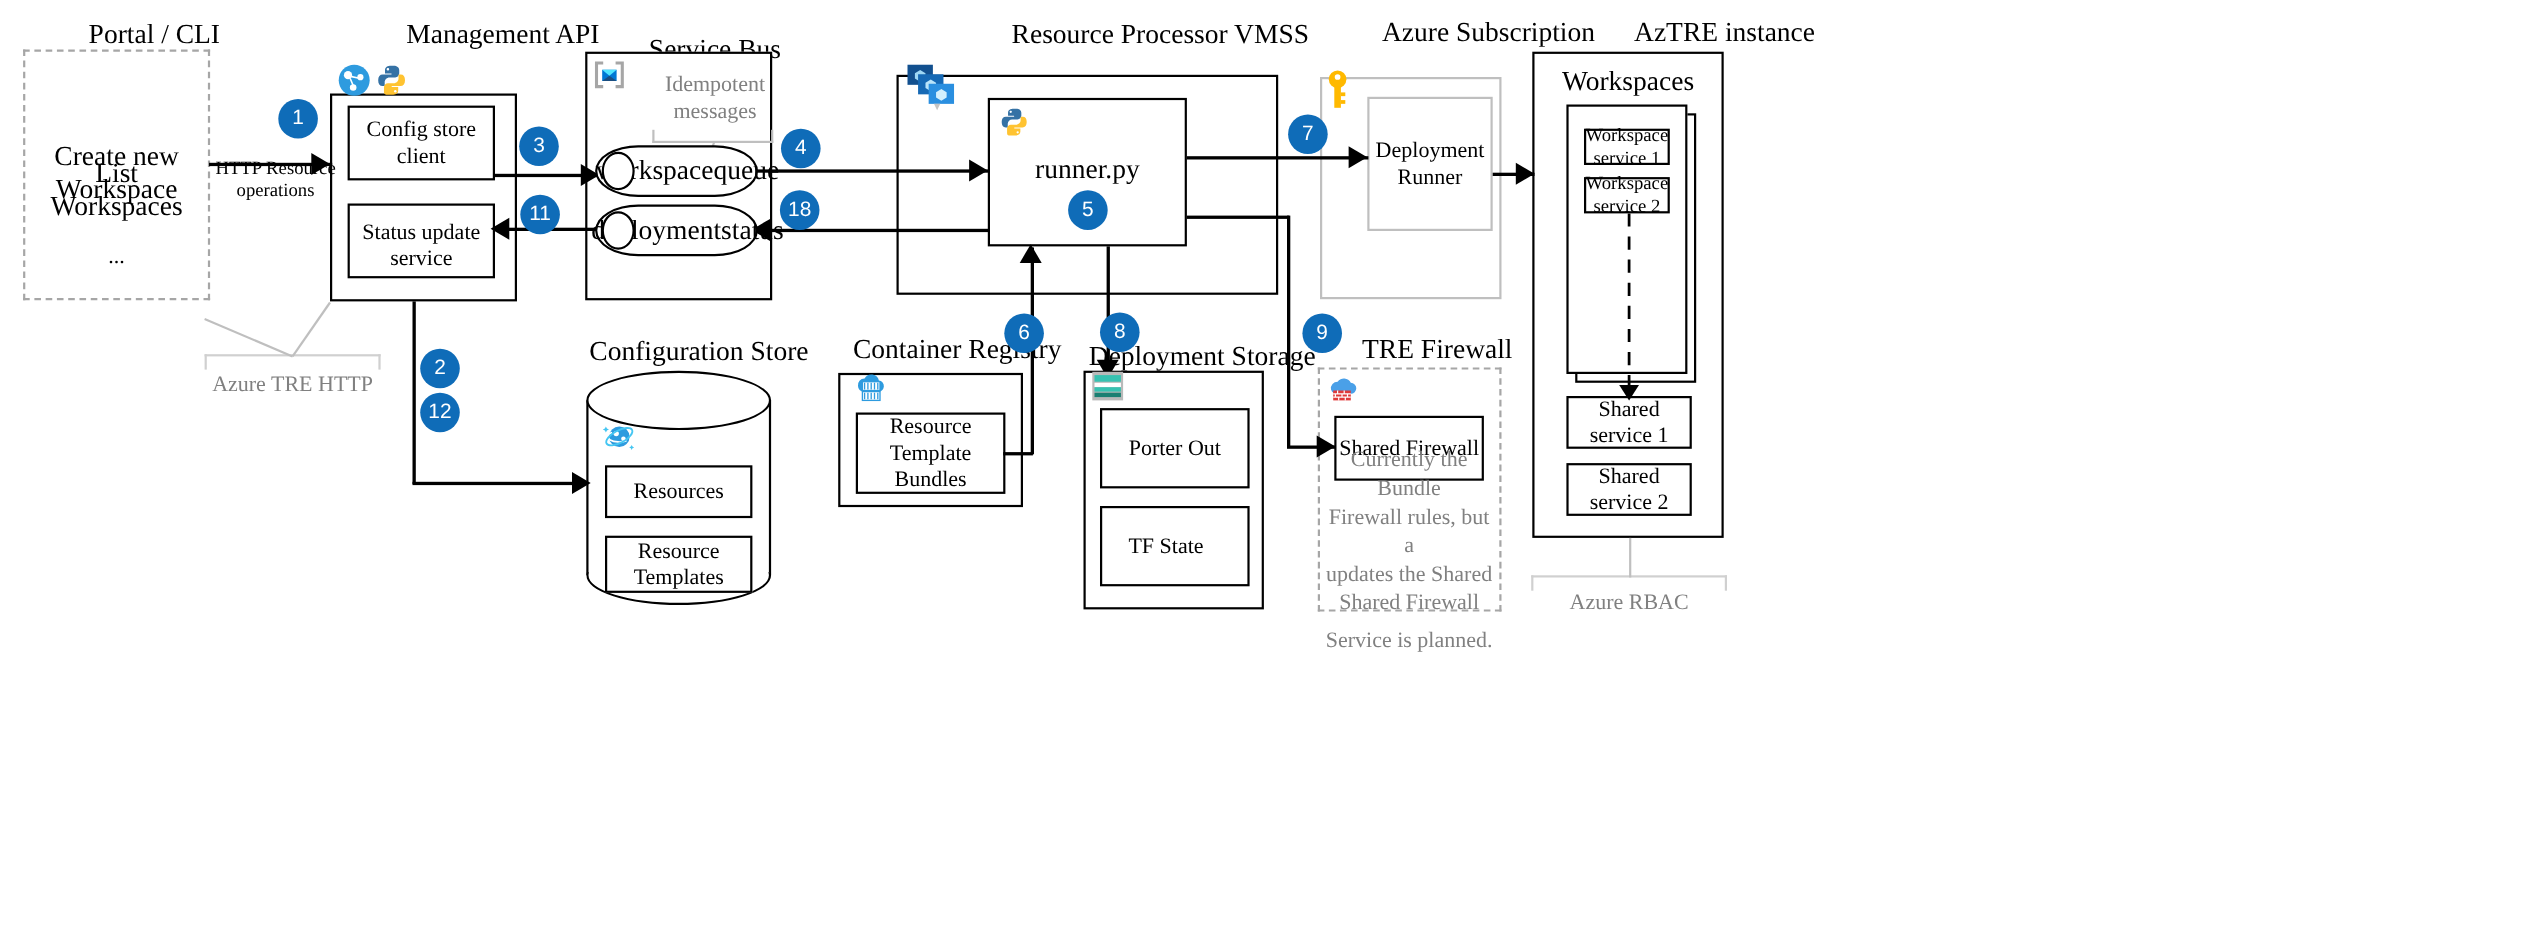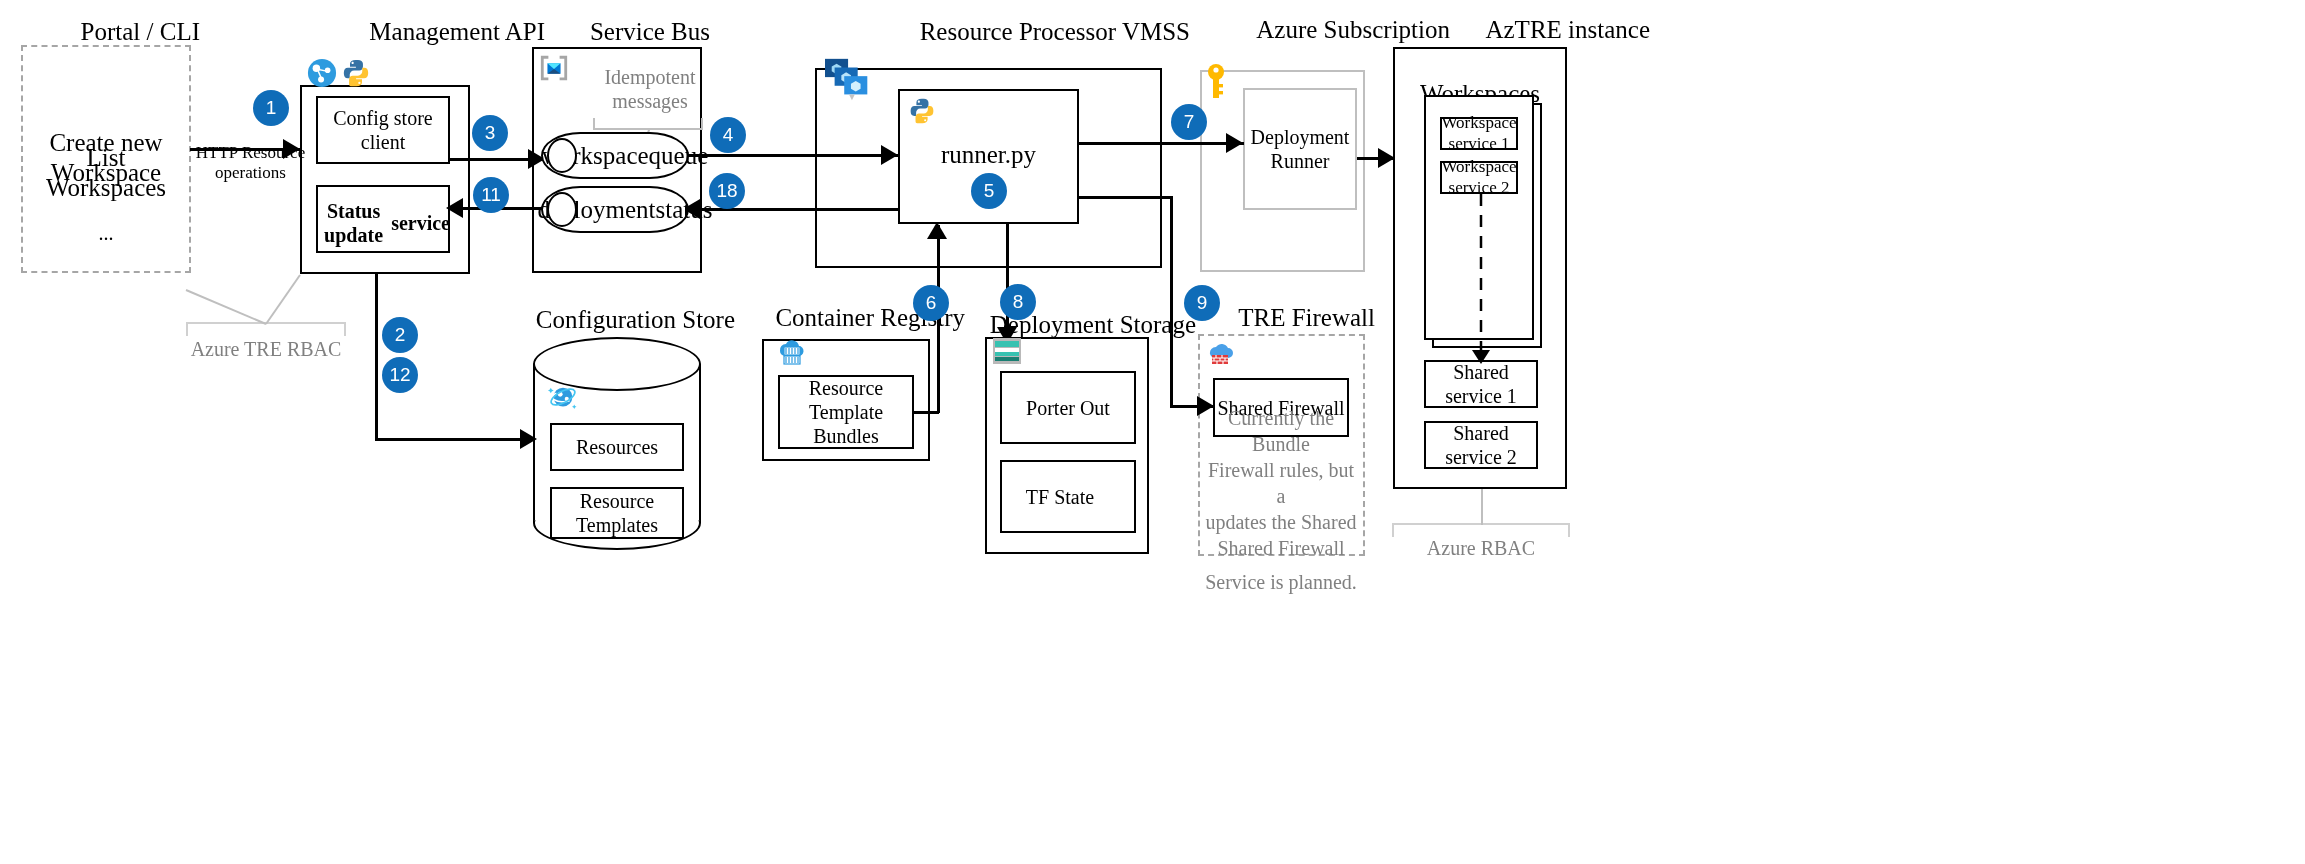--- a/index.html
+++ b/index.html
@@ -53,21 +53,21 @@
 
   .icon{position:absolute;z-index:20;}
 </style>
 </head>
 <body>
 
 <div id="stage">
 
   <div class="t grp-title" style="left:20px;top:17px;width:180px;">Portal / CLI</div>
   <div class="t grp-title" style="left:285px;top:17px;width:260px;">Management API</div>
-  <div class="t grp-title" style="left:530px;top:17px;width:180px;">Service Bus</div>
+  <div class="t grp-title" style="left:530px;top:31px;width:180px;">Service Bus</div>
   <div class="t grp-title" style="left:830px;top:17px;width:360px;">Resource Processor VMSS</div>
   <div class="t grp-title" style="left:1120px;top:15px;width:330px;">Azure Subscription</div>
   <div class="t grp-title" style="left:1350px;top:15px;width:300px;">AzTRE instance</div>
 
   <div class="dashed" style="left:21px;top:45px;width:170px;height:228px;"></div>
   <div class="lbl" style="left:26px;top:82px;width:160px;height:58px;flex-direction:column;margin-top:47px;">
     <span>Create new</span>
     <span>Workspace</span>
   </div>
   <div class="lbl" style="left:26px;top:160px;width:160px;height:26px;">List Workspaces</div>
@@ -91,27 +91,27 @@
       <path d="M16.4 30c3.6 0 6-1.4 6-4.2v-3.2h-6.3v-1h8.5c2.8 0 4.4-1.9 4.4-5.6s-1.4-5.6-4.2-5.6h-2.1v3.8c0 2.5-2.1 4.6-4.6 4.6h-5.6c-2.2 0-3.9 1.8-3.9 4v4.8C8.6 30.4 11 30 13.8 30z" fill="#FFC331"></path>
       <circle cx="19.6" cy="26.6" r="1.2" fill="#fff"></circle>
     </svg>
   </div>
   <div class="box-thin" style="left:316px;top:96px;width:134px;height:68px;"></div>
   <div class="lbl lbl-sm" style="left:316px;top:96px;width:134px;height:68px;flex-direction:column;">
     <span>Config store</span>
     <span>client</span>
   </div>
   <div class="box-thin" style="left:316px;top:185px;width:134px;height:68px;"></div>
-  <div class="lbl lbl-sm" style="left:316px;top:185px;width:134px;height:76px;flex-direction:row;font-weight:bold;">
+  <div class="lbl lbl-sm" style="left:316px;top:185px;width:134px;height:76px;flex-direction:column;">
     <span>Status update</span>
     <span>service</span>
   </div>
 
   <div class="brk" style="left:186px;top:322px;width:160px;height:14px;"></div>
-  <div class="lbl lbl-sm grey-txt" style="left:186px;top:336px;width:160px;height:26px;">Azure TRE RBAC</div>
+  <div class="lbl lbl-sm grey-txt" style="left:186px;top:336px;width:160px;height:26px;">Azure TRE HTTP</div>
 
   <div class="box" style="left:532px;top:47px;width:170px;height:226px;"></div>
   <div class="icon" style="left:538px;top:53px;width:32px;height:30px;">
     <svg width="32" height="30" viewBox="0 0 34 32">
       <path d="M3 3h8v3H6v20h5v3H3z" fill="#a6a6a6"></path>
         <path d="M31 3h-8v3h5v20h-5v3h8z" fill="#a6a6a6"></path>
       <path d="M10 11h14v11H10z" fill="#0078d4"></path>
         <path d="M10 11l7 6 7-6z" fill="#50e6ff"></path>
         <path d="M10 22l7-5 7 5z" fill="#1b4e80"></path>
     </svg>
@@ -162,21 +162,21 @@
         <rect x="16" y="29" width="4" height="3.4" fill="#FFB900"></rect>
     </svg>
   </div>
   <div class="grey-box" style="left:1243px;top:88px;width:114px;height:122px;"></div>
   <div class="lbl lbl-sm" style="left:1243px;top:88px;width:114px;height:122px;flex-direction:column;">
     <span>Deployment</span>
     <span>Runner</span>
   </div>
 
   <div class="box" style="left:1393px;top:47px;width:174px;height:442px;"></div>
-  <div class="lbl" style="left:1393px;top:60px;width:174px;height:30px;margin-top:19px;">Workspaces</div>
+  <div class="lbl" style="left:1393px;top:60px;width:174px;height:30px;">Workspaces</div>
 
   <div class="box" style="left:1432px;top:103px;width:110px;height:245px;"></div>
   <div class="box" style="left:1424px;top:95px;width:110px;height:245px;"></div>
   <div class="box-thin" style="left:1440px;top:117px;width:78px;height:33px;"></div>
   <div class="lbl lbl-xs" style="left:1440px;top:117px;width:78px;height:33px;flex-direction:column;">
     <span>Workspace</span>
     <span>service 1</span>
   </div>
   <div class="box-thin" style="left:1440px;top:161px;width:78px;height:33px;"></div>
   <div class="lbl lbl-xs" style="left:1440px;top:161px;width:78px;height:33px;flex-direction:column;">

